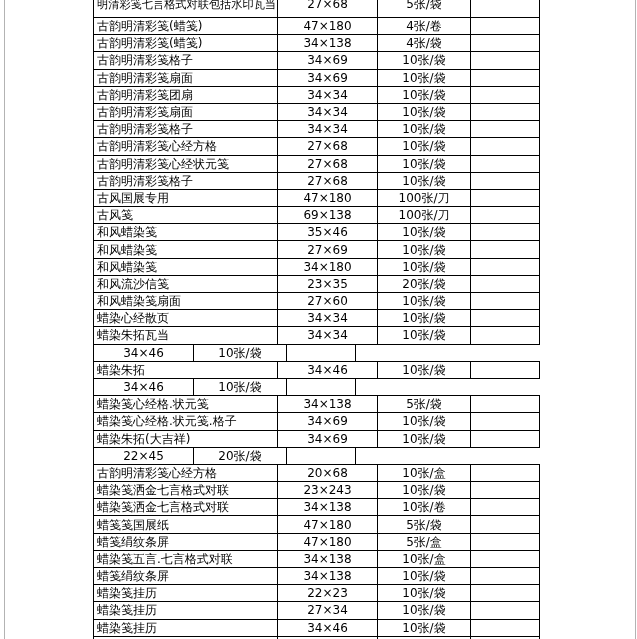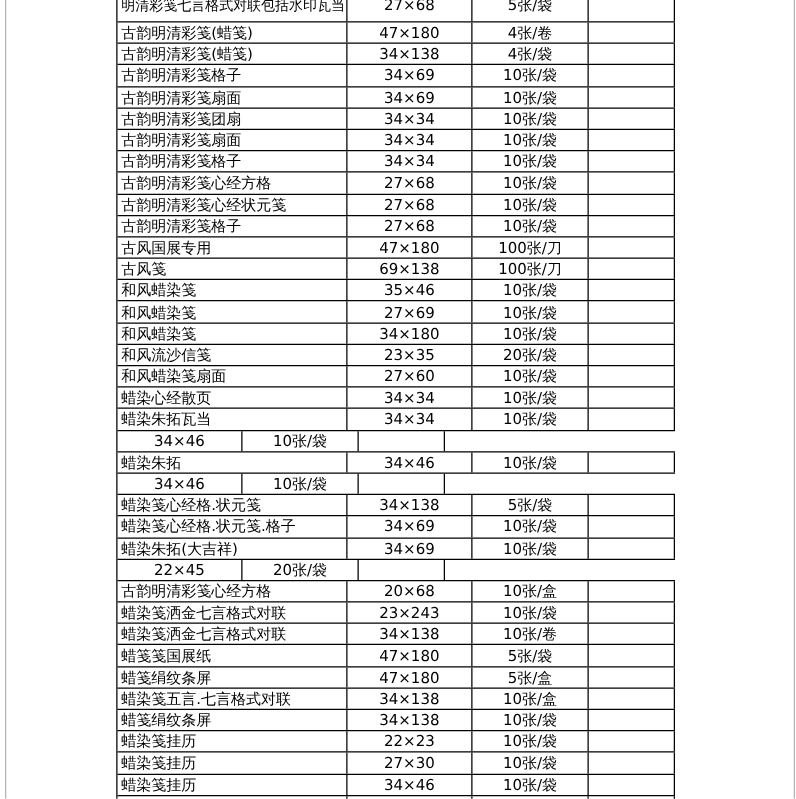--- a/index.html
+++ b/index.html
@@ -546,21 +546,21 @@
       </div>
       <div class="cell cell-extra">
         <span class="txt"></span>
       </div>
     </div>
     <div class="row">
       <div class="cell cell-name">
         <span class="txt">蜡染笺挂历</span>
       </div>
       <div class="cell cell-size">
-        <span class="txt">27×30</span>
+        <span class="txt">27×34</span>
       </div>
       <div class="cell cell-pack">
         <span class="txt">10张/袋</span>
       </div>
       <div class="cell cell-extra">
         <span class="txt"></span>
       </div>
     </div>
     <div class="row">
       <div class="cell cell-name">

